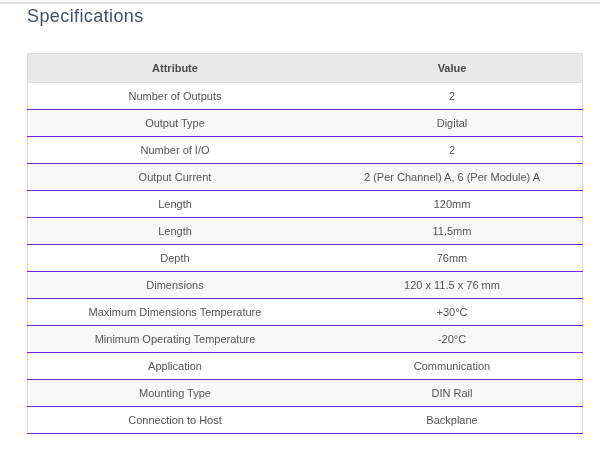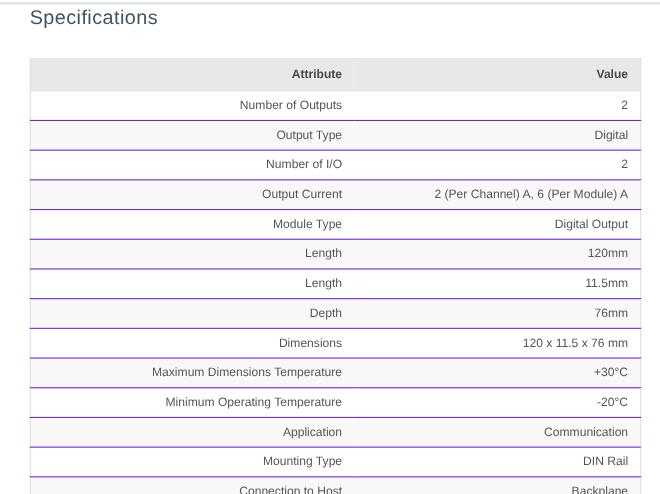--- a/index.html
+++ b/index.html
@@ -37,21 +37,21 @@
     position: absolute;
     left: 27px;
     top: 53px;
     width: 556px;
     border-collapse: collapse;
     table-layout: fixed;
     border: 1px solid #dddddd;
   }
   table.spec-table th,
   table.spec-table td {
-    text-align: right;
+    text-align: center;
     vertical-align: middle;
     font-size: 11px;
     overflow: hidden;
     white-space: nowrap;
   }
   table.spec-table th {
     background: #e8e8e8;
     color: #4a4a4a;
     font-weight: bold;
     padding: 8px 11px;
@@ -95,24 +95,20 @@
     </tr>
     <tr>
       <td class="col-attribute">Number of I/O</td>
       <td class="col-value">2</td>
     </tr>
     <tr>
       <td class="col-attribute">Output Current</td>
       <td class="col-value">2 (Per Channel) A, 6 (Per Module) A</td>
     </tr>
     <tr>
-      <td class="col-attribute">Module Type</td>
-      <td class="col-value">Digital Output</td>
-    </tr>
-    <tr>
       <td class="col-attribute">Length</td>
       <td class="col-value">120mm</td>
     </tr>
     <tr>
       <td class="col-attribute">Length</td>
       <td class="col-value">11.5mm</td>
     </tr>
     <tr>
       <td class="col-attribute">Depth</td>
       <td class="col-value">76mm</td>

